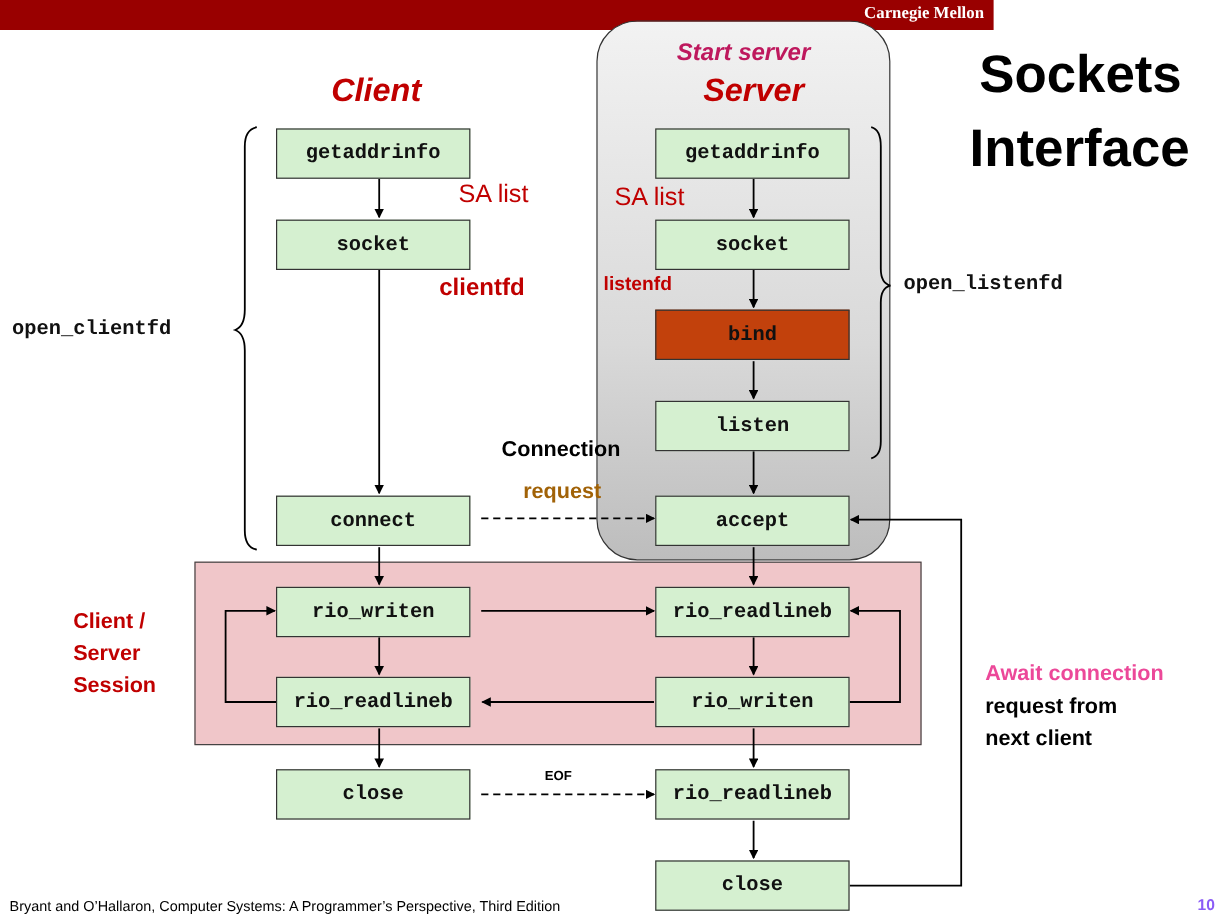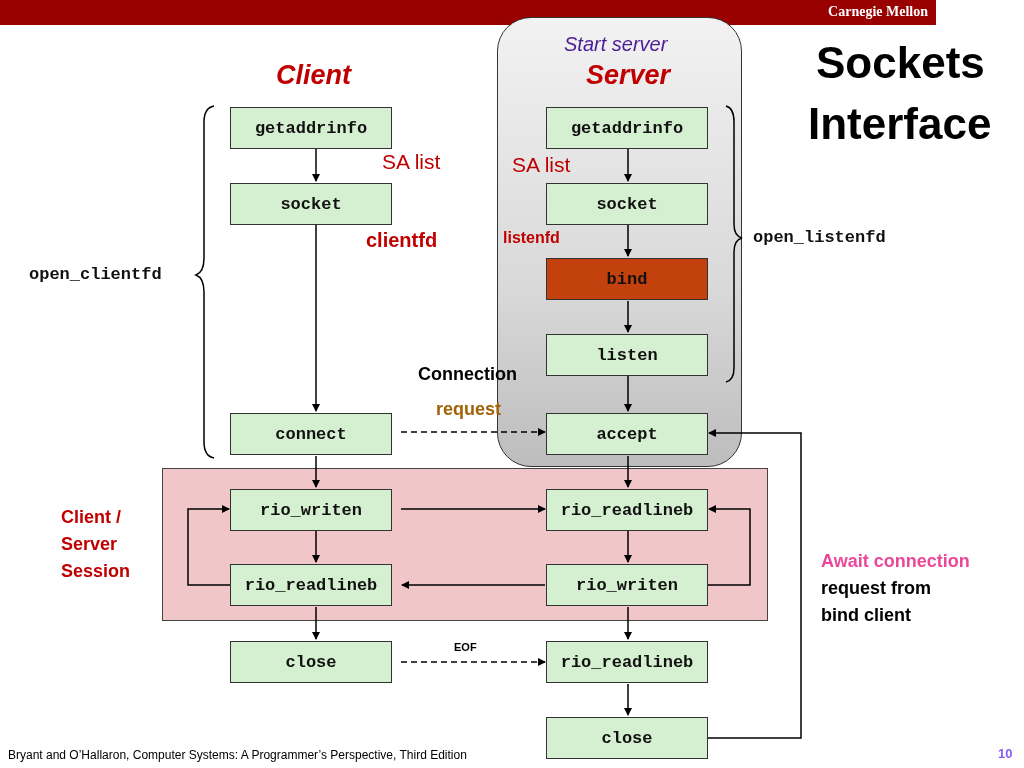--- a/index.html
+++ b/index.html
@@ -1,17 +1,17 @@
 <!DOCTYPE html>
 <html><head>
 <meta charset="utf-8">
 <style>
   html, body { margin: 0; padding: 0; }
   body { width: 1024px; height: 768px; position: relative; overflow: hidden; background: #ffffff; font-family: "Liberation Sans", sans-serif; }
-  .topbar { position: absolute; left: 0; top: 0; width: 936px; height: 25px; background: #990000; }
+  .topbar { position: absolute; left: 0; top: 0; width: 828px; height: 25px; background: #990000; }
   .topbar .brand { position: absolute; right: 8px; top: 4px; color: #ffffff; font-family: "Liberation Serif", serif; font-weight: bold; font-size: 14px; }
   .server-bg { position: absolute; left: 497px; top: 17px; width: 245px; height: 450px; border: 1.5px solid #333; border-radius: 34px; background: linear-gradient(to bottom, #f2f2f2 0%, #d9d9d9 60%, #bdbdbd 100%); box-sizing: border-box; }
   .session-bg { position: absolute; left: 162px; top: 468px; width: 606px; height: 153px; background: #f0c6c9; border: 1.5px solid #444; box-sizing: border-box; }
   .box { position: absolute; width: 162px; height: 42px; background: #d5f0d0; border: 1.5px solid #333; box-sizing: border-box; display: flex; align-items: center; justify-content: center; font-family: "Liberation Mono", monospace; font-weight: bold; font-size: 17px; color: #111; }
   .box.bind { background: #c2410c; }
   .lbl { position: absolute; white-space: nowrap; }
   .red { color: #c00000; }
   .head { font-weight: bold; font-style: italic; font-size: 27px; color: #c00000; }
   .sans { font-family: "Liberation Sans", sans-serif; }
   .mono { font-family: "Liberation Mono", monospace; font-weight: bold; font-size: 17px; color: #111; }
@@ -61,21 +61,21 @@
 
     <path d="M214,106 Q204,108 204,122 L204,258 Q204,272 196,275 Q204,278 204,292 L204,442 Q204,456 214,458"></path>
     <path d="M726,106 Q734,108 734,122 L734,224 Q734,236 742,238 Q734,240 734,252 L734,368 Q734,380 726,382"></path>
   </g>
 </svg>
 
 <div class="lbl sans" style="left:816px; top:38px; font-size:44px; font-weight:bold; color:#000;">Sockets</div>
 <div class="lbl sans" style="left:808px; top:99px; font-size:44px; font-weight:bold; color:#000;">Interface</div>
 
 <div class="lbl sans head" style="left:276px; top:60px;">Client</div>
-<div class="lbl sans" style="left:564px; top:33px; font-size:20px; font-weight:normal; font-style:italic; color:#4c1d95;">Start server</div>
+<div class="lbl sans" style="left:564px; top:33px; font-size:20px; font-weight:bold; font-style:italic; color:#be185d;">Start server</div>
 <div class="lbl sans head" style="left:586px; top:60px;">Server</div>
 
 <div class="box" style="left:230px; top:107px;">getaddrinfo</div>
 <div class="box" style="left:230px; top:183px;">socket</div>
 <div class="box" style="left:230px; top:413px;">connect</div>
 <div class="box" style="left:230px; top:489px;">rio_writen</div>
 <div class="box" style="left:230px; top:564px;">rio_readlineb</div>
 <div class="box" style="left:230px; top:641px;">close</div>
 
 <div class="box" style="left:546px; top:107px;">getaddrinfo</div>
@@ -85,26 +85,26 @@
 <div class="box" style="left:546px; top:413px;">accept</div>
 <div class="box" style="left:546px; top:489px;">rio_readlineb</div>
 <div class="box" style="left:546px; top:564px;">rio_writen</div>
 <div class="box" style="left:546px; top:641px;">rio_readlineb</div>
 <div class="box" style="left:546px; top:717px;">close</div>
 
 <div class="lbl sans red" style="left:382px; top:150px; font-size:21px;">SA list</div>
 <div class="lbl sans red" style="left:512px; top:153px; font-size:21px;">SA list</div>
 <div class="lbl sans red" style="left:366px; top:229px; font-size:20px; font-weight:bold;">clientfd</div>
 <div class="lbl sans red" style="left:503px; top:229px; font-size:16px; font-weight:bold;">listenfd</div>
-<div class="lbl mono" style="left:10px; top:265px;margin-left:19px;">open_clientfd</div>
+<div class="lbl mono" style="left:10px; top:265px;">open_clientfd</div>
 <div class="lbl mono" style="left:753px; top:228px;">open_listenfd</div>
 <div class="lbl sans" style="left:418px; top:364px; font-size:18px; font-weight:bold; color:#000;">Connection</div>
 <div class="lbl sans" style="left:436px; top:399px; font-size:18px; font-weight:bold; color:#a16207;">request</div>
 <div class="lbl sans red" style="left:61px; top:507px; font-size:18px; font-weight:bold;">Client /</div>
 <div class="lbl sans red" style="left:61px; top:534px; font-size:18px; font-weight:bold;">Server</div>
 <div class="lbl sans red" style="left:61px; top:561px; font-size:18px; font-weight:bold;">Session</div>
 <div class="lbl sans" style="left:454px; top:641px; font-size:11px; font-weight:bold; color:#000;">EOF</div>
 <div class="lbl sans" style="left:821px; top:551px; font-size:18px; font-weight:bold; color:#ec4899;">Await connection</div>
 <div class="lbl sans" style="left:821px; top:578px; font-size:18px; font-weight:bold; color:#000;">request from</div>
-<div class="lbl sans" style="left:821px; top:605px; font-size:18px; font-weight:bold; color:#000;">bind client</div>
+<div class="lbl sans" style="left:821px; top:605px; font-size:18px; font-weight:bold; color:#000;">next client</div>
 
 <div class="lbl sans" style="left:8px; top:748px; font-size:12px; color:#000;">Bryant and O’Hallaron, Computer Systems: A Programmer’s Perspective, Third Edition</div>
 <div class="lbl sans" style="left:998px; top:746px; font-size:13px; font-weight:bold; color:#8b5cf6;">10</div>
 
 </body></html>

